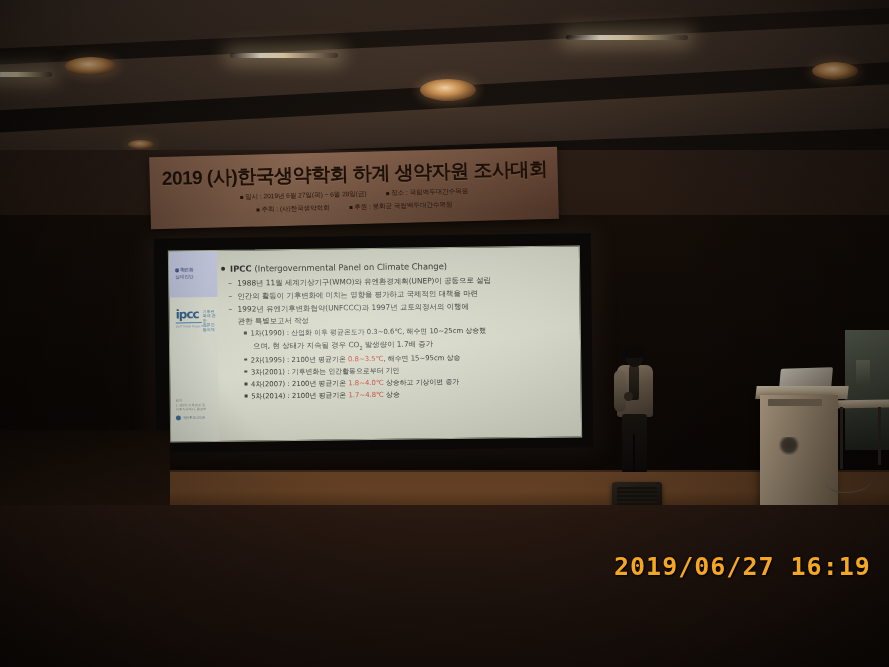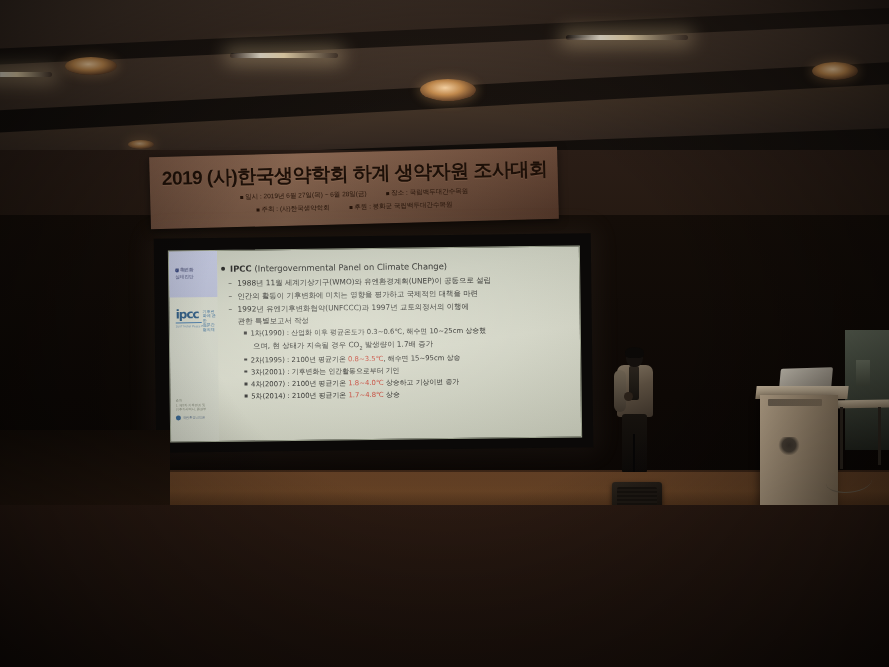--- a/index.html
+++ b/index.html
@@ -404,13 +404,14 @@
     
     
     
     
     
     
   </div>
 
   <div class="vignette"></div>
 
+  <div class="timestamp">2019/06/27 16:19</div>
 </div>
 
 </body></html>

